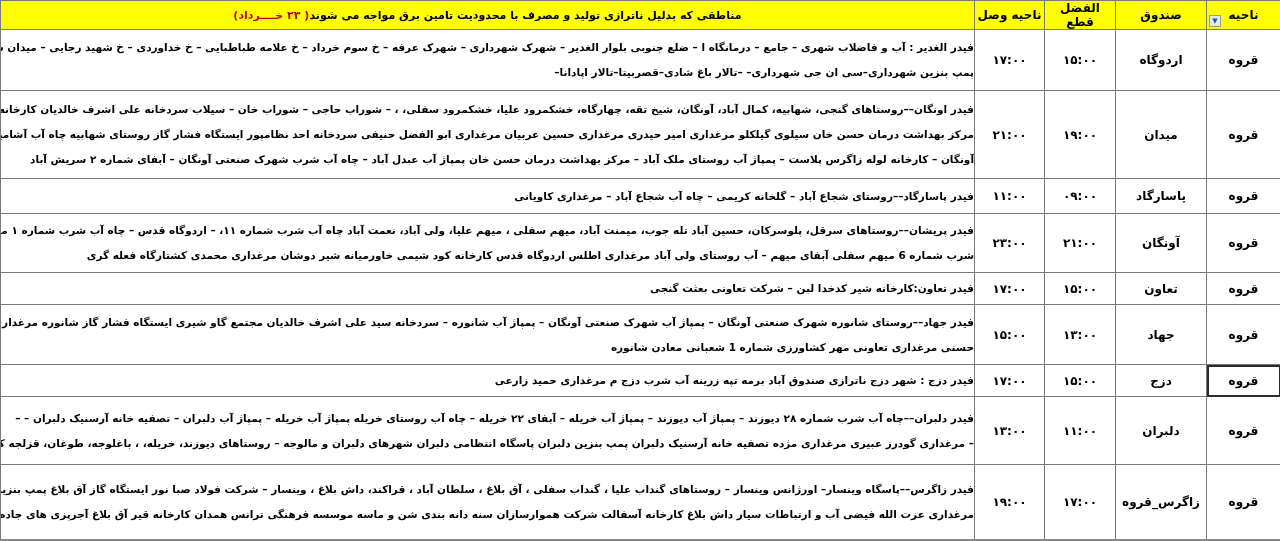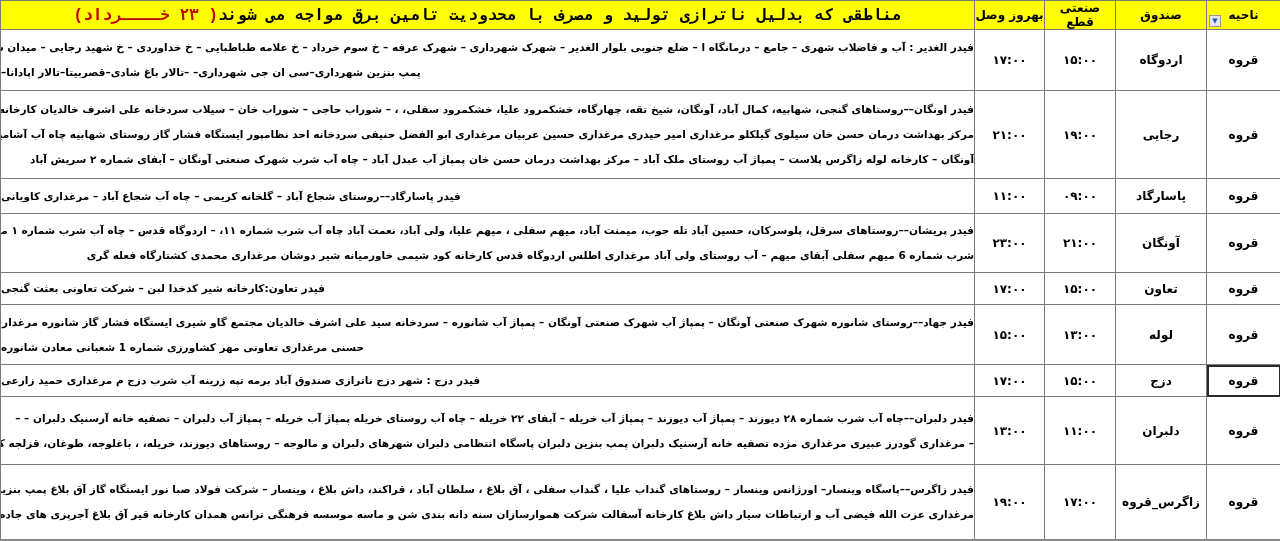--- a/index.html
+++ b/index.html
@@ -32,22 +32,21 @@
     thead th {
       background: #ffff00;
       height: 28px;
       font-size: 12px;
       text-align: center;
       border-bottom: 1.5px solid #8a7a00;
       position: relative;
     }
     thead th.title-cell {
       color: #000;
-      font-size: 16px;
-      font-family: Liberation Mono, monospace;
+      font-size: 11px;
     }
     thead th.title-cell .date-part {
       color: #c00000;
     }
     .filter-btn {
       position: absolute;
       left: 2px;
       bottom: 2px;
       width: 10px;
       height: 10px;
@@ -69,21 +68,21 @@
       font-size: 10.5px;
       line-height: 25px;
       padding: 0 6px 0 4px;
       white-space: normal;
     }
     td.c-areas .line {
       display: block;
       white-space: nowrap;
       overflow: hidden;
     }
-    td.c-areas.center-lines .line { text-align: left; }
+    td.c-areas.center-lines .line { text-align: right; }
     tr.selected td.c-region {
       outline: 2px solid #2b2b2b;
       outline-offset: -2px;
     }
     tbody tr:last-child td { border-bottom: 3px solid #888; }
   </style>
 </head>
 <body>
 
 <table class="sheet">
@@ -97,24 +96,24 @@
   <thead>
     <tr>
       <th>
         <span>ناحیه</span>
         <span class="filter-btn">▼</span>
       </th>
       <th>
         <span>صندوق</span>
       </th>
       <th>
-        <span>صنعتی قطع</span>
-      </th>
-      <th>
-        <span>بهروز وصل</span>
+        <span>الفضل قطع</span>
+      </th>
+      <th>
+        <span>ناحیه وصل</span>
       </th>
       <th class="title-cell">
         <span>مناطقی که بدلیل ناترازی تولید و مصرف با محدودیت تامین برق مواجه می شوند</span><span class="date-part">( ۲۳ خــــرداد)</span>
       </th>
     </tr>
   </thead>
   <tbody id="rows-body">
 
     <tr style="height:61px">
       <td class="c-region"><span>قروه</span></td>
@@ -122,21 +121,21 @@
       <td class="c-time"><span>۱۵:۰۰</span></td>
       <td class="c-time"><span>۱۷:۰۰</span></td>
       <td class="c-areas center-lines">
         <span class="line" style="text-align:right">فیدر الغدیر : آب و فاضلاب شهری – جامع – درمانگاه ا – ضلع جنوبی بلوار الغدیر – شهرک شهرداری – شهرک عرفه – خ سوم خرداد – خ علامه طباطبایی – خ خداوردی – خ شهید رجایی – میدان شورا–خ خیام–</span>
         <span class="line">پمپ بنزین شهرداری–سی ان جی شهرداری– –تالار باغ شادی–قصربیتا–تالار اپادانا–</span>
       </td>
     </tr>
 
     <tr style="height:88px">
       <td class="c-region"><span>قروه</span></td>
-      <td class="c-feeder"><span>رجایی</span></td>
+      <td class="c-feeder"><span>میدان</span></td>
       <td class="c-time"><span>۱۹:۰۰</span></td>
       <td class="c-time"><span>۲۱:۰۰</span></td>
       <td class="c-areas">
         <span class="line">فیدر اونگان––روستاهای گنجی، شهابیه، کمال آباد، آونگان، شیخ تقه، چهارگاه، خشکمرود علیا، خشکمرود سفلی، ، – شوراب حاجی – شوراب خان – سیلاب سردخانه علی اشرف خالدیان کارخانه لوله زاگرس پلاست</span>
         <span class="line">مرکز بهداشت درمان حسن خان سیلوی گیلکلو مرغداری امیر حیدری مرغداری حسین عربیان مرغداری ابو الفضل حنیفی سردخانه احد نظامپور ایستگاه فشار گاز روستای شهابیه چاه آب آشامیدنی</span>
         <span class="line">آونگان – کارخانه لوله زاگرس پلاست – پمپاژ آب روستای ملک آباد – مرکز بهداشت درمان حسن خان پمپاژ آب عبدل آباد – چاه آب شرب شهرک صنعتی آونگان – آبفای شماره ۲ سریش آباد</span>
       </td>
     </tr>
 
     <tr style="height:35px">
@@ -165,21 +164,21 @@
       <td class="c-feeder"><span>تعاون</span></td>
       <td class="c-time"><span>۱۵:۰۰</span></td>
       <td class="c-time"><span>۱۷:۰۰</span></td>
       <td class="c-areas center-lines">
         <span class="line">فیدر تعاون:کارخانه شیر کدخدا لبن – شرکت تعاونی بعثت گنجی</span>
       </td>
     </tr>
 
     <tr style="height:60px">
       <td class="c-region"><span>قروه</span></td>
-      <td class="c-feeder"><span>لوله</span></td>
+      <td class="c-feeder"><span>جهاد</span></td>
       <td class="c-time"><span>۱۳:۰۰</span></td>
       <td class="c-time"><span>۱۵:۰۰</span></td>
       <td class="c-areas center-lines">
         <span class="line" style="text-align:right">فیدر جهاد––روستای شانوره شهرک صنعتی آونگان – پمپاژ آب شهرک صنعتی آونگان – پمپاژ آب شانوره – سردخانه سید علی اشرف خالدیان مجتمع گاو شیری ایستگاه فشار گاز شانوره مرغداری بهروز</span>
         <span class="line">حسنی مرغداری تعاونی مهر کشاورزی شماره 1 شعبانی معادن شانوره</span>
       </td>
     </tr>
 
     <tr class="selected" style="height:32px">
       <td class="c-region"><span>قروه</span></td>

